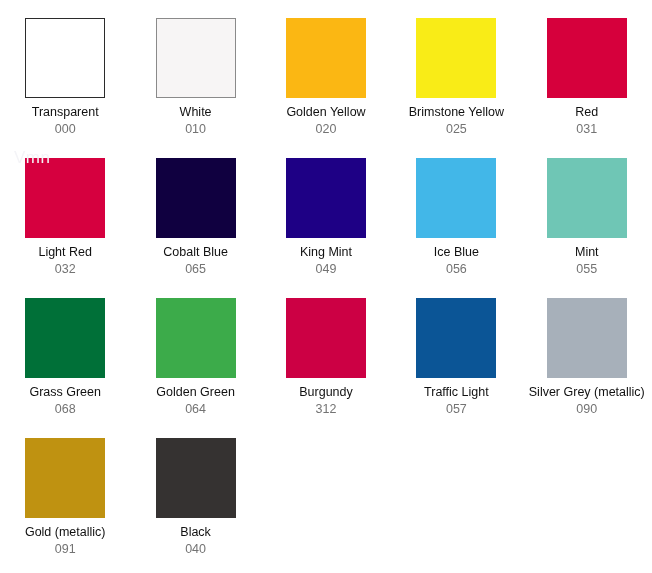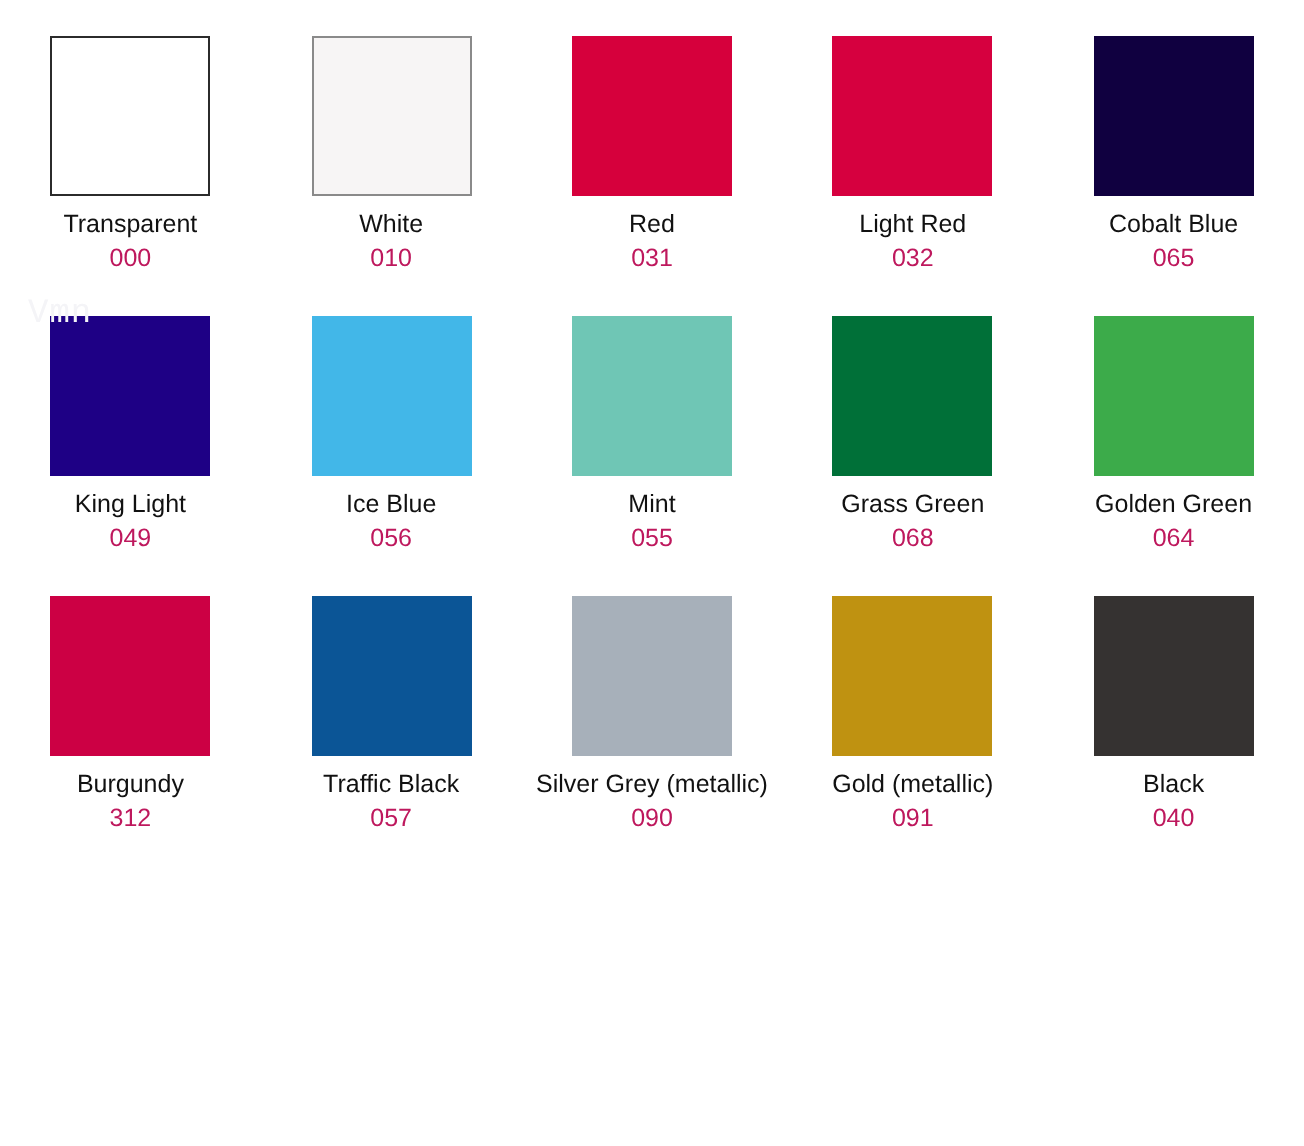--- a/index.html
+++ b/index.html
@@ -51,32 +51,32 @@
     line-height: 15px;
     color: #111111;
     text-align: center;
     white-space: nowrap;
   }
 
   .swatch-code {
     margin-top: 2px;
     font-size: 12.5px;
     line-height: 15px;
-    color: #be185d;
+    color: #737373;
     text-align: center;
   }
 
   .watermark {
     position: absolute;
     left: 14px;
     top: 148px;
     font-size: 17px;
     letter-spacing: 0.5px;
     color: #f4f4f7;
-    font-family: Liberation Mono, monospace;
+    font-family: Liberation Sans, sans-serif;
     pointer-events: none;
     user-select: none;
   }
 </style>
 </head>
 <body>
 
 <div id="chart">
 
   <div class="swatch-grid">
@@ -84,37 +84,47 @@
         <div class="swatch-chip" style="background: rgb(255, 255, 255); border: 1px solid rgb(43, 43, 43);"></div>
         <div class="swatch-label">Transparent</div>
         <div class="swatch-code">000</div>
       </div>
       <div class="swatch-cell">
         <div class="swatch-chip" style="background: rgb(247, 245, 245); border: 1px solid rgb(138, 138, 138);"></div>
         <div class="swatch-label">White</div>
         <div class="swatch-code">010</div>
       </div>
       <div class="swatch-cell">
+        <div class="swatch-chip" style="background: rgb(251, 183, 19);"></div>
+        <div class="swatch-label">Golden Yellow</div>
+        <div class="swatch-code">020</div>
+      </div>
+      <div class="swatch-cell">
+        <div class="swatch-chip" style="background: rgb(249, 236, 23);"></div>
+        <div class="swatch-label">Brimstone Yellow</div>
+        <div class="swatch-code">025</div>
+      </div>
+      <div class="swatch-cell">
         <div class="swatch-chip" style="background: rgb(214, 0, 60);"></div>
         <div class="swatch-label">Red</div>
         <div class="swatch-code">031</div>
       </div>
       <div class="swatch-cell">
         <div class="swatch-chip" style="background: rgb(214, 0, 63);"></div>
         <div class="swatch-label">Light Red</div>
         <div class="swatch-code">032</div>
       </div>
       <div class="swatch-cell">
         <div class="swatch-chip" style="background: rgb(16, 0, 64);"></div>
         <div class="swatch-label">Cobalt Blue</div>
         <div class="swatch-code">065</div>
       </div>
       <div class="swatch-cell">
         <div class="swatch-chip" style="background: rgb(30, 0, 133);"></div>
-        <div class="swatch-label">King Light</div>
+        <div class="swatch-label">King Mint</div>
         <div class="swatch-code">049</div>
       </div>
       <div class="swatch-cell">
         <div class="swatch-chip" style="background: rgb(66, 183, 232);"></div>
         <div class="swatch-label">Ice Blue</div>
         <div class="swatch-code">056</div>
       </div>
       <div class="swatch-cell">
         <div class="swatch-chip" style="background: rgb(111, 198, 181);"></div>
         <div class="swatch-label">Mint</div>
@@ -130,21 +140,21 @@
         <div class="swatch-label">Golden Green</div>
         <div class="swatch-code">064</div>
       </div>
       <div class="swatch-cell">
         <div class="swatch-chip" style="background: rgb(204, 0, 68);"></div>
         <div class="swatch-label">Burgundy</div>
         <div class="swatch-code">312</div>
       </div>
       <div class="swatch-cell">
         <div class="swatch-chip" style="background: rgb(11, 85, 150);"></div>
-        <div class="swatch-label">Traffic Black</div>
+        <div class="swatch-label">Traffic Light</div>
         <div class="swatch-code">057</div>
       </div>
       <div class="swatch-cell">
         <div class="swatch-chip" style="background: rgb(167, 176, 186);"></div>
         <div class="swatch-label">Silver Grey (metallic)</div>
         <div class="swatch-code">090</div>
       </div>
       <div class="swatch-cell">
         <div class="swatch-chip" style="background: rgb(191, 146, 17);"></div>
         <div class="swatch-label">Gold (metallic)</div>

